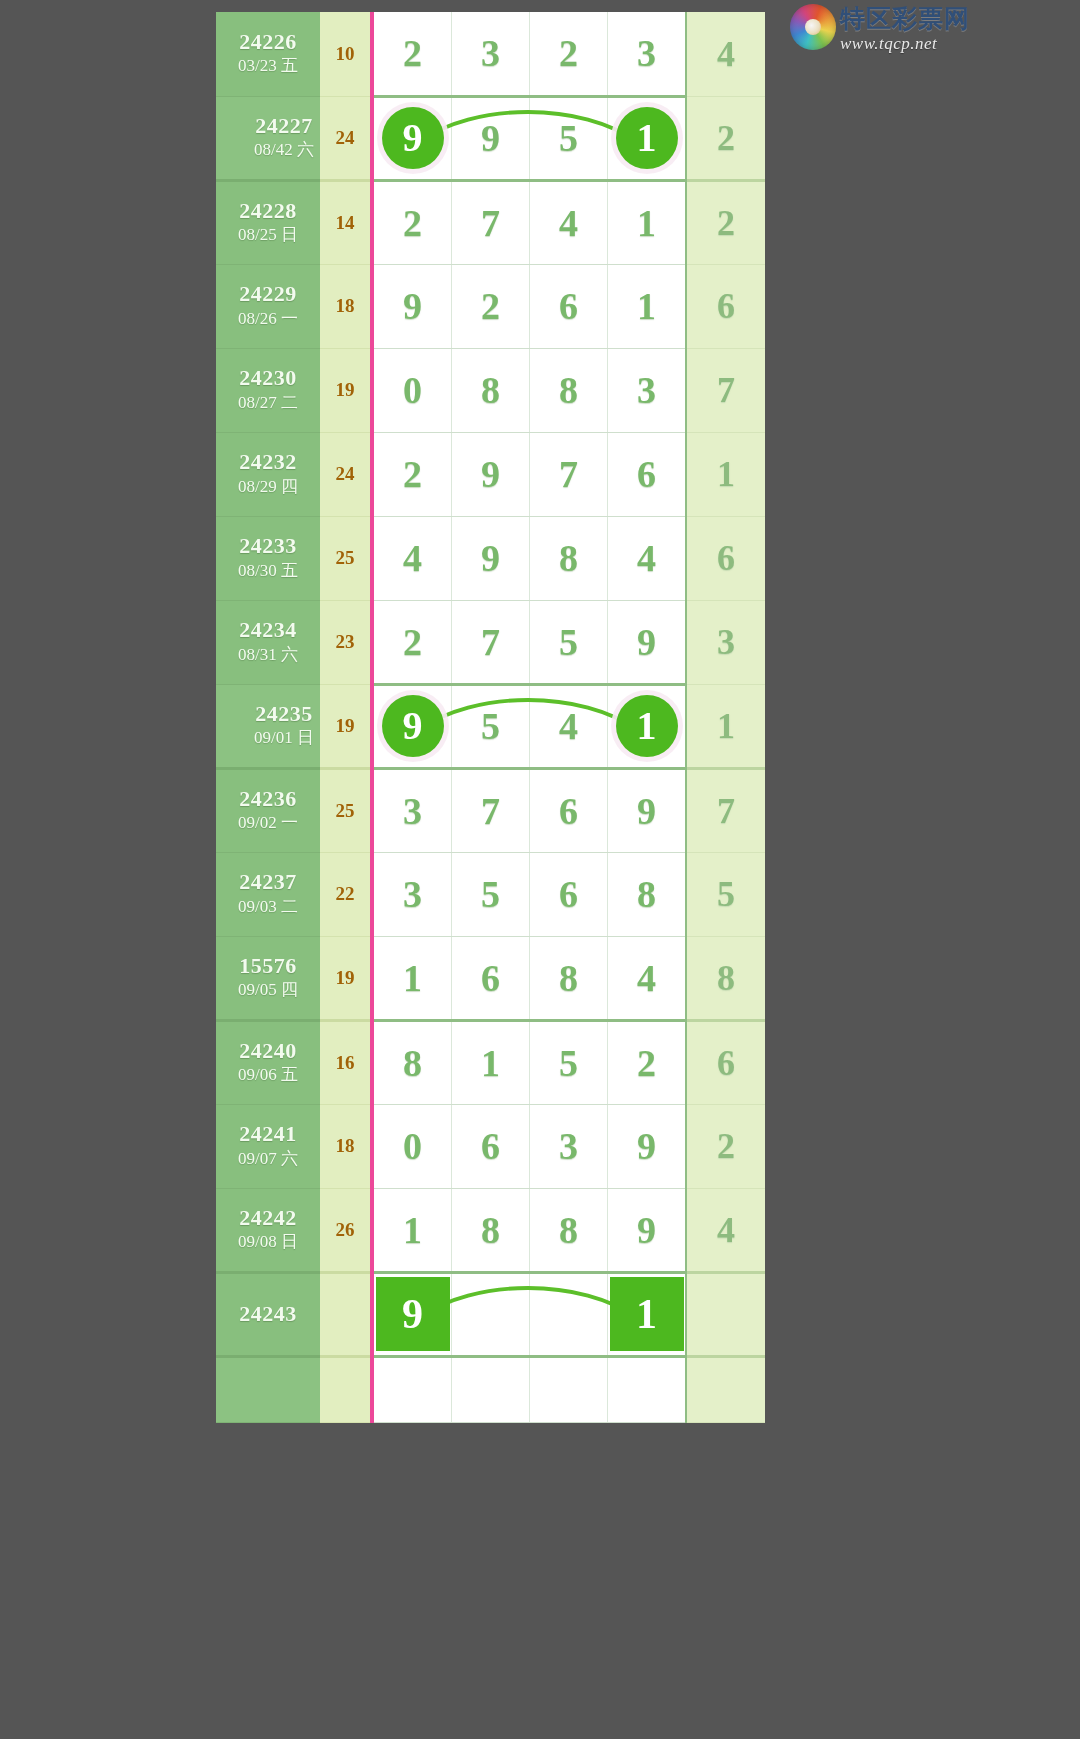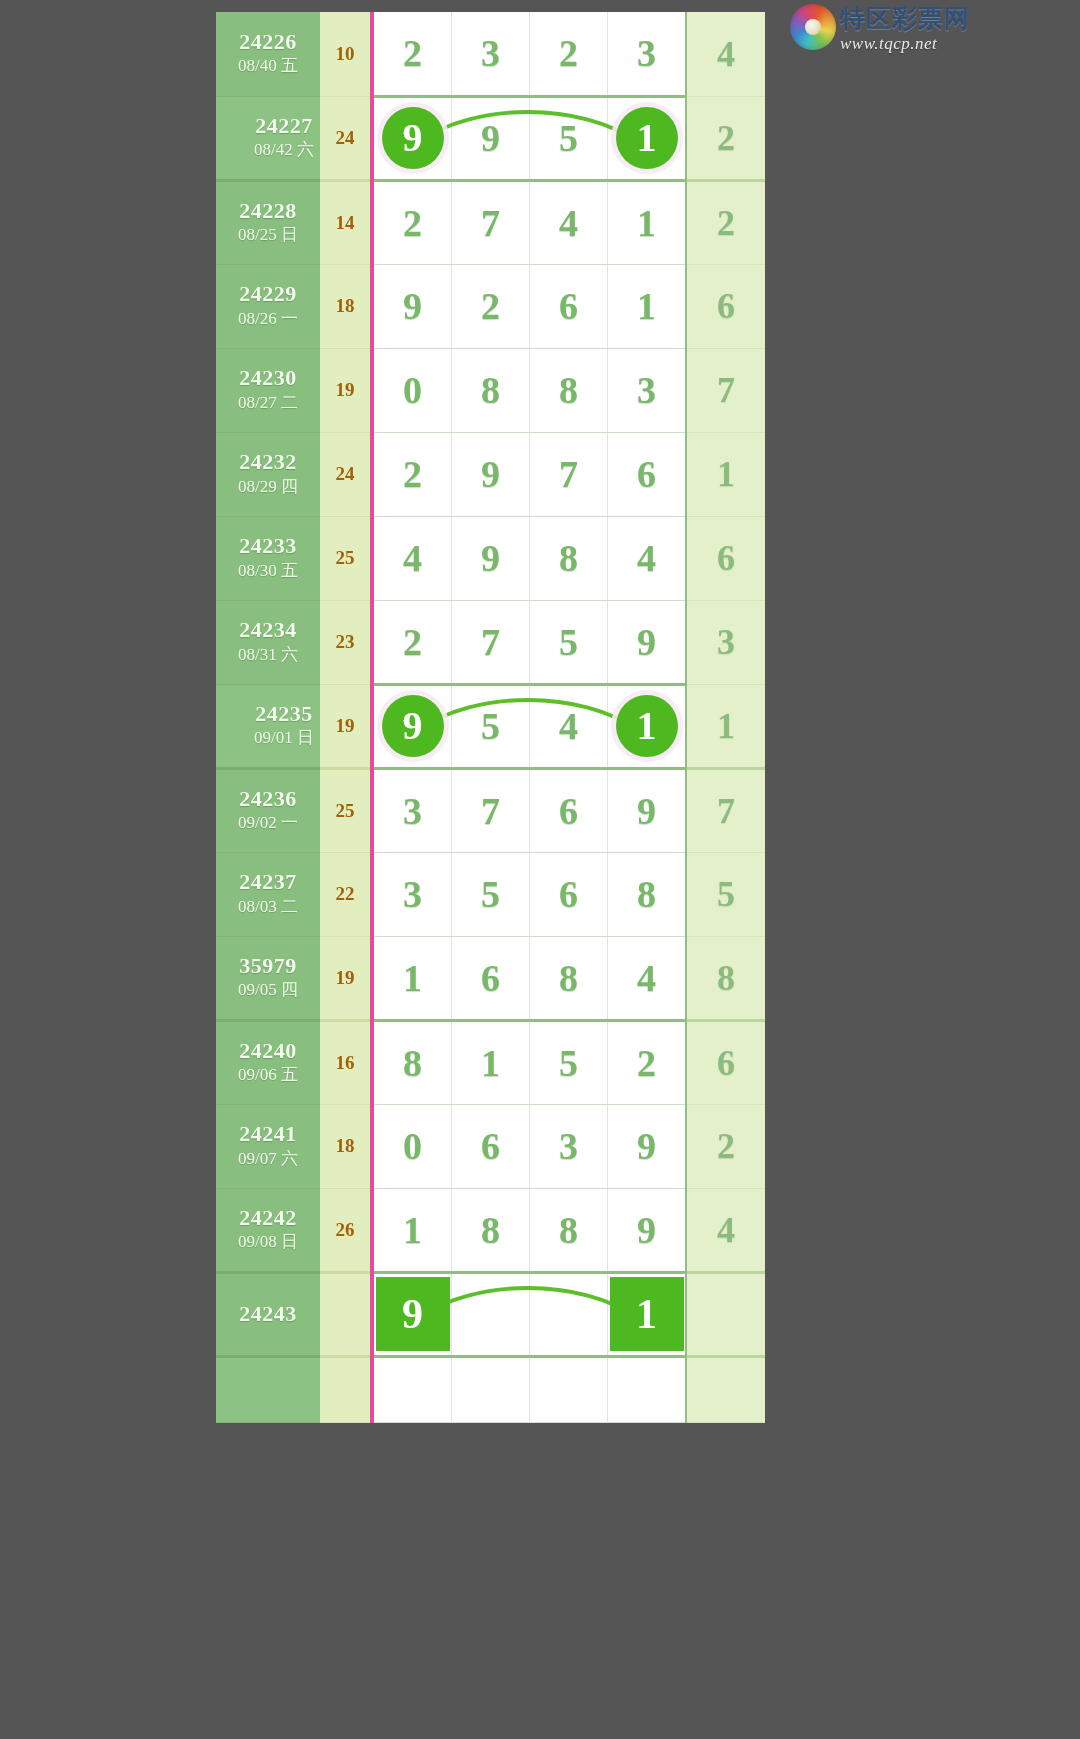--- a/index.html
+++ b/index.html
@@ -159,21 +159,21 @@
       <span class="wm-url">www.tqcp.net</span>
     </div>
   </div>
 
   <div id="tablewrap">
     <table class="trend">
       <tbody id="tbody">
           <tr class="row">
             <td class="issue c-issue">
               <span class="no">24226</span>
-              <span class="dt">08/40 五</span>
+              <span class="dt">03/23 五</span>
             </td>
             <td class="sum c-sum">10</td>
             <td class="ball c-ball">2</td>
             <td class="ball c-ball">3</td>
             <td class="ball c-ball">2</td>
             <td class="ball c-ball last">3</td>
             <td class="spec c-spec">4</td>
           </tr>
           <tr class="row grp hl">
             <td class="issue c-issue">
@@ -287,32 +287,32 @@
             <td class="sum c-sum">25</td>
             <td class="ball c-ball">3</td>
             <td class="ball c-ball">7</td>
             <td class="ball c-ball">6</td>
             <td class="ball c-ball last">9</td>
             <td class="spec c-spec">7</td>
           </tr>
           <tr class="row">
             <td class="issue c-issue">
               <span class="no">24237</span>
-              <span class="dt">08/03 二</span>
+              <span class="dt">09/03 二</span>
             </td>
             <td class="sum c-sum">22</td>
             <td class="ball c-ball">3</td>
             <td class="ball c-ball">5</td>
             <td class="ball c-ball">6</td>
             <td class="ball c-ball last">8</td>
             <td class="spec c-spec">5</td>
           </tr>
           <tr class="row grp">
             <td class="issue c-issue">
-              <span class="no">35979</span>
+              <span class="no">15576</span>
               <span class="dt">09/05 四</span>
             </td>
             <td class="sum c-sum">19</td>
             <td class="ball c-ball">1</td>
             <td class="ball c-ball">6</td>
             <td class="ball c-ball">8</td>
             <td class="ball c-ball last">4</td>
             <td class="spec c-spec">8</td>
           </tr>
           <tr class="row">

